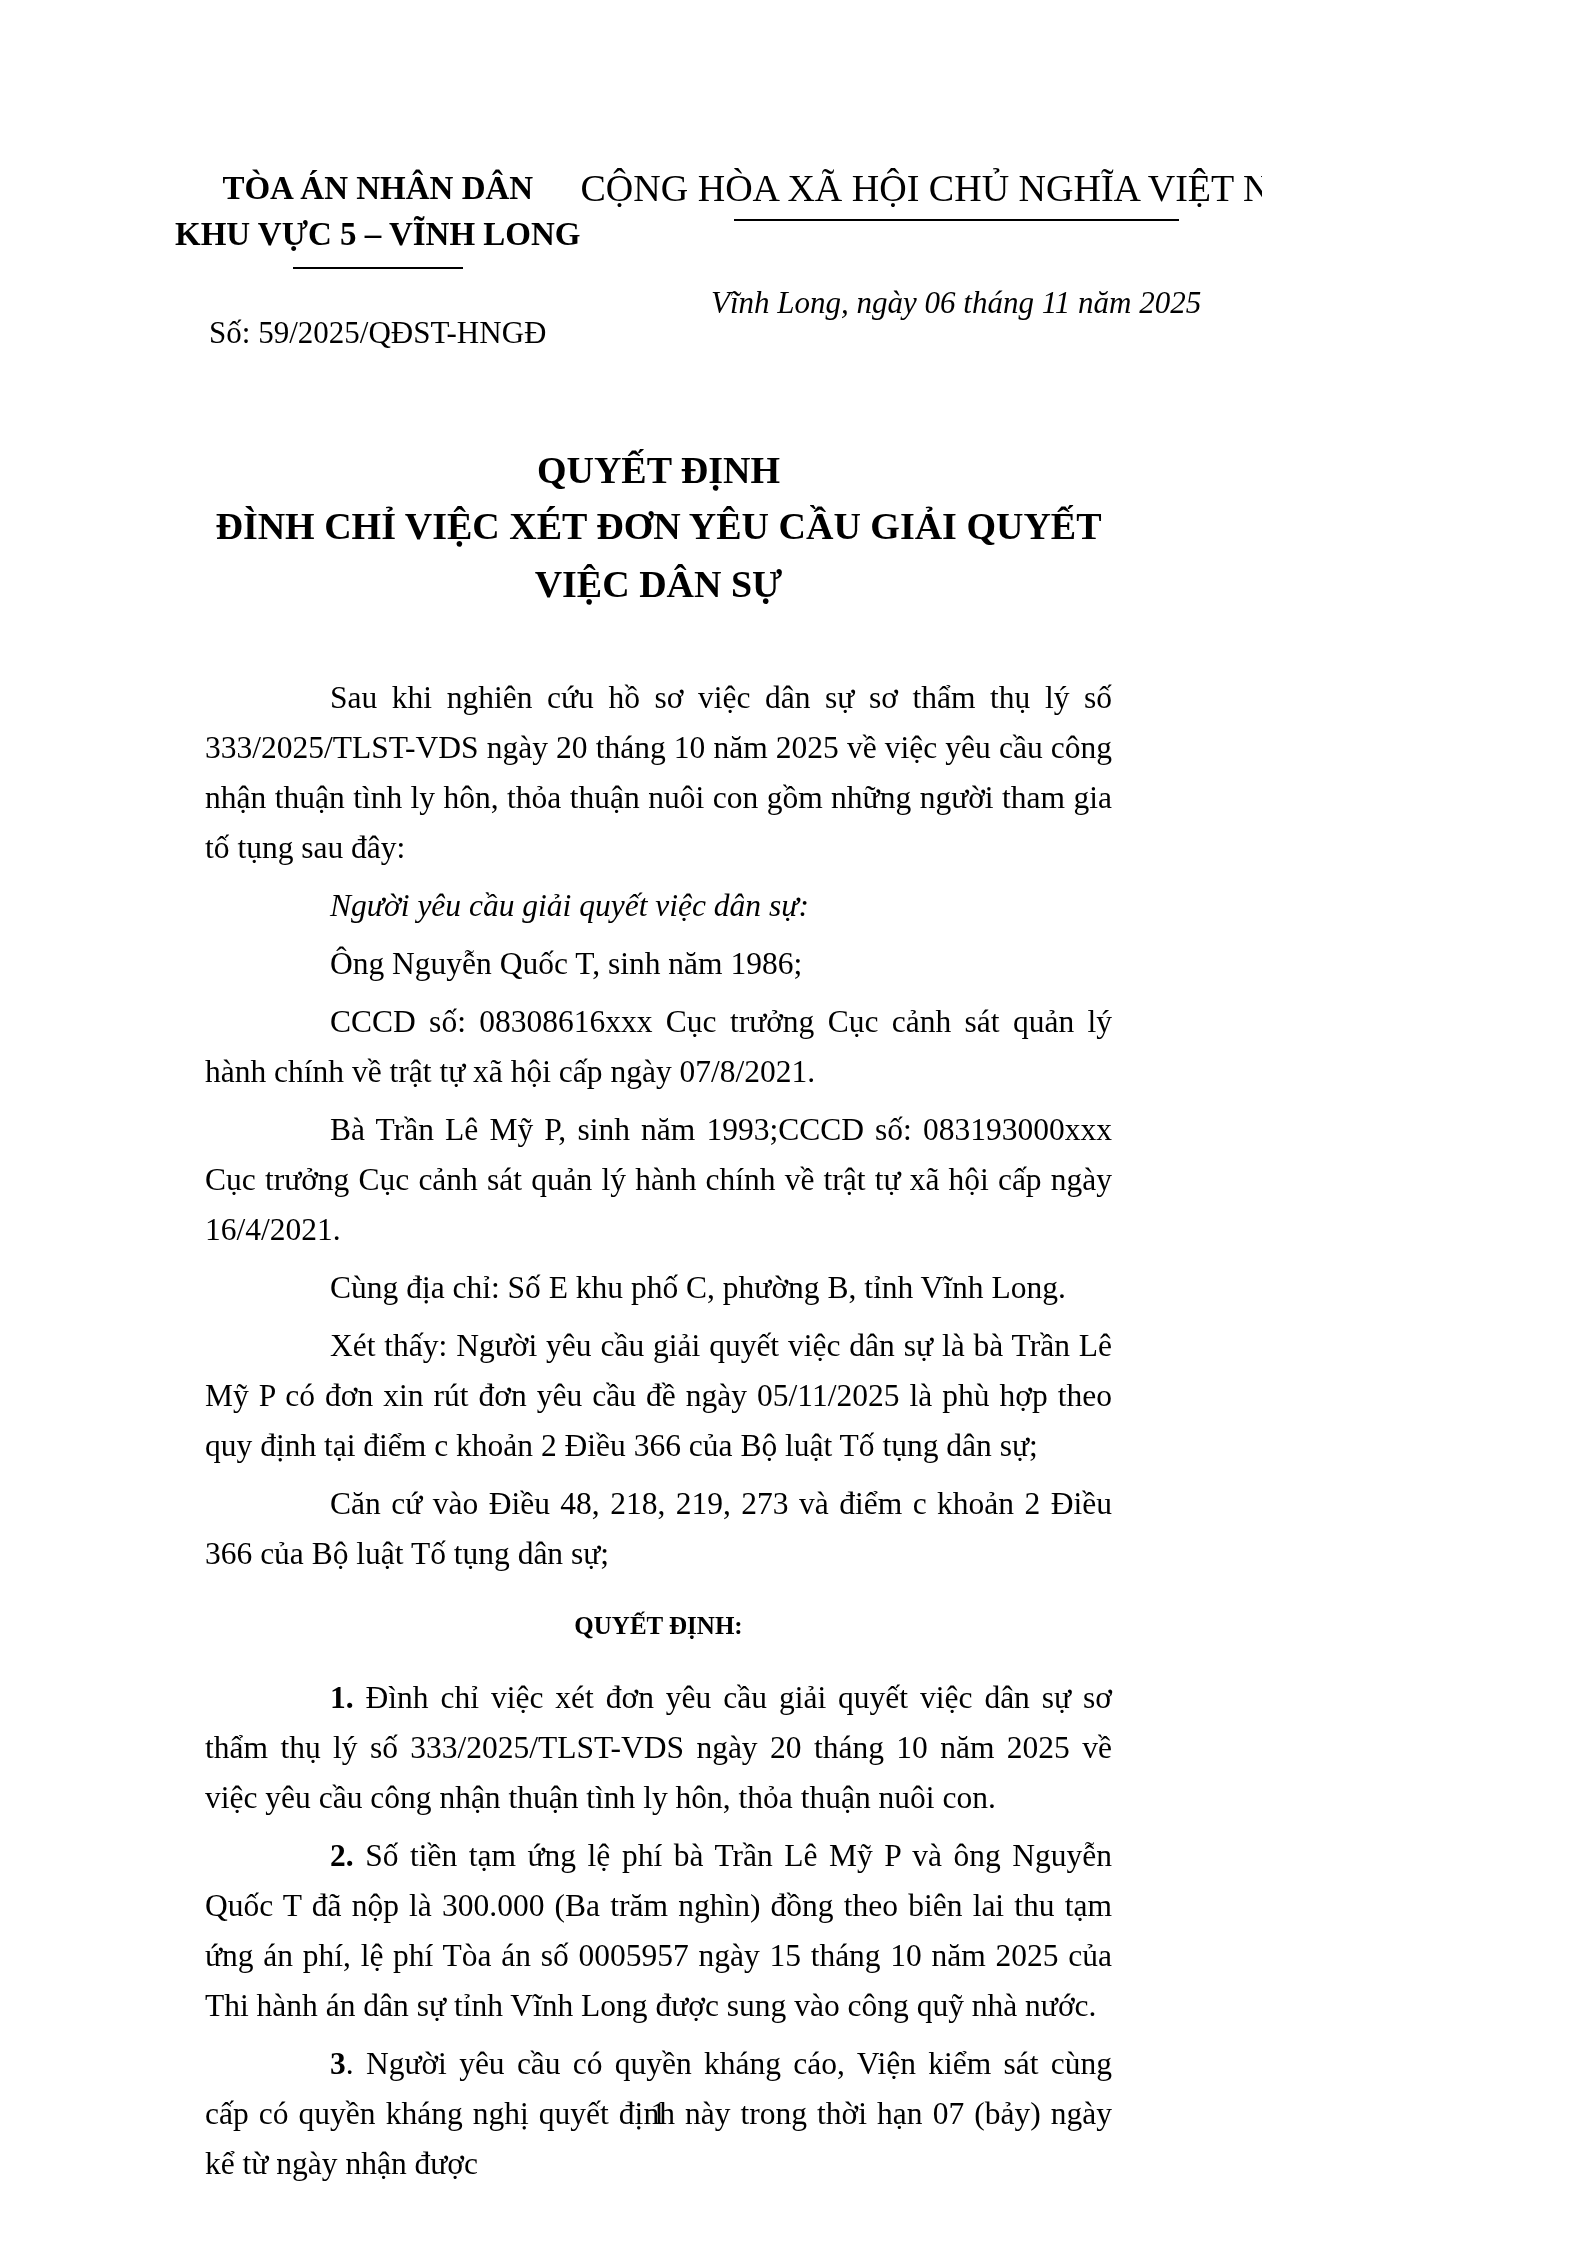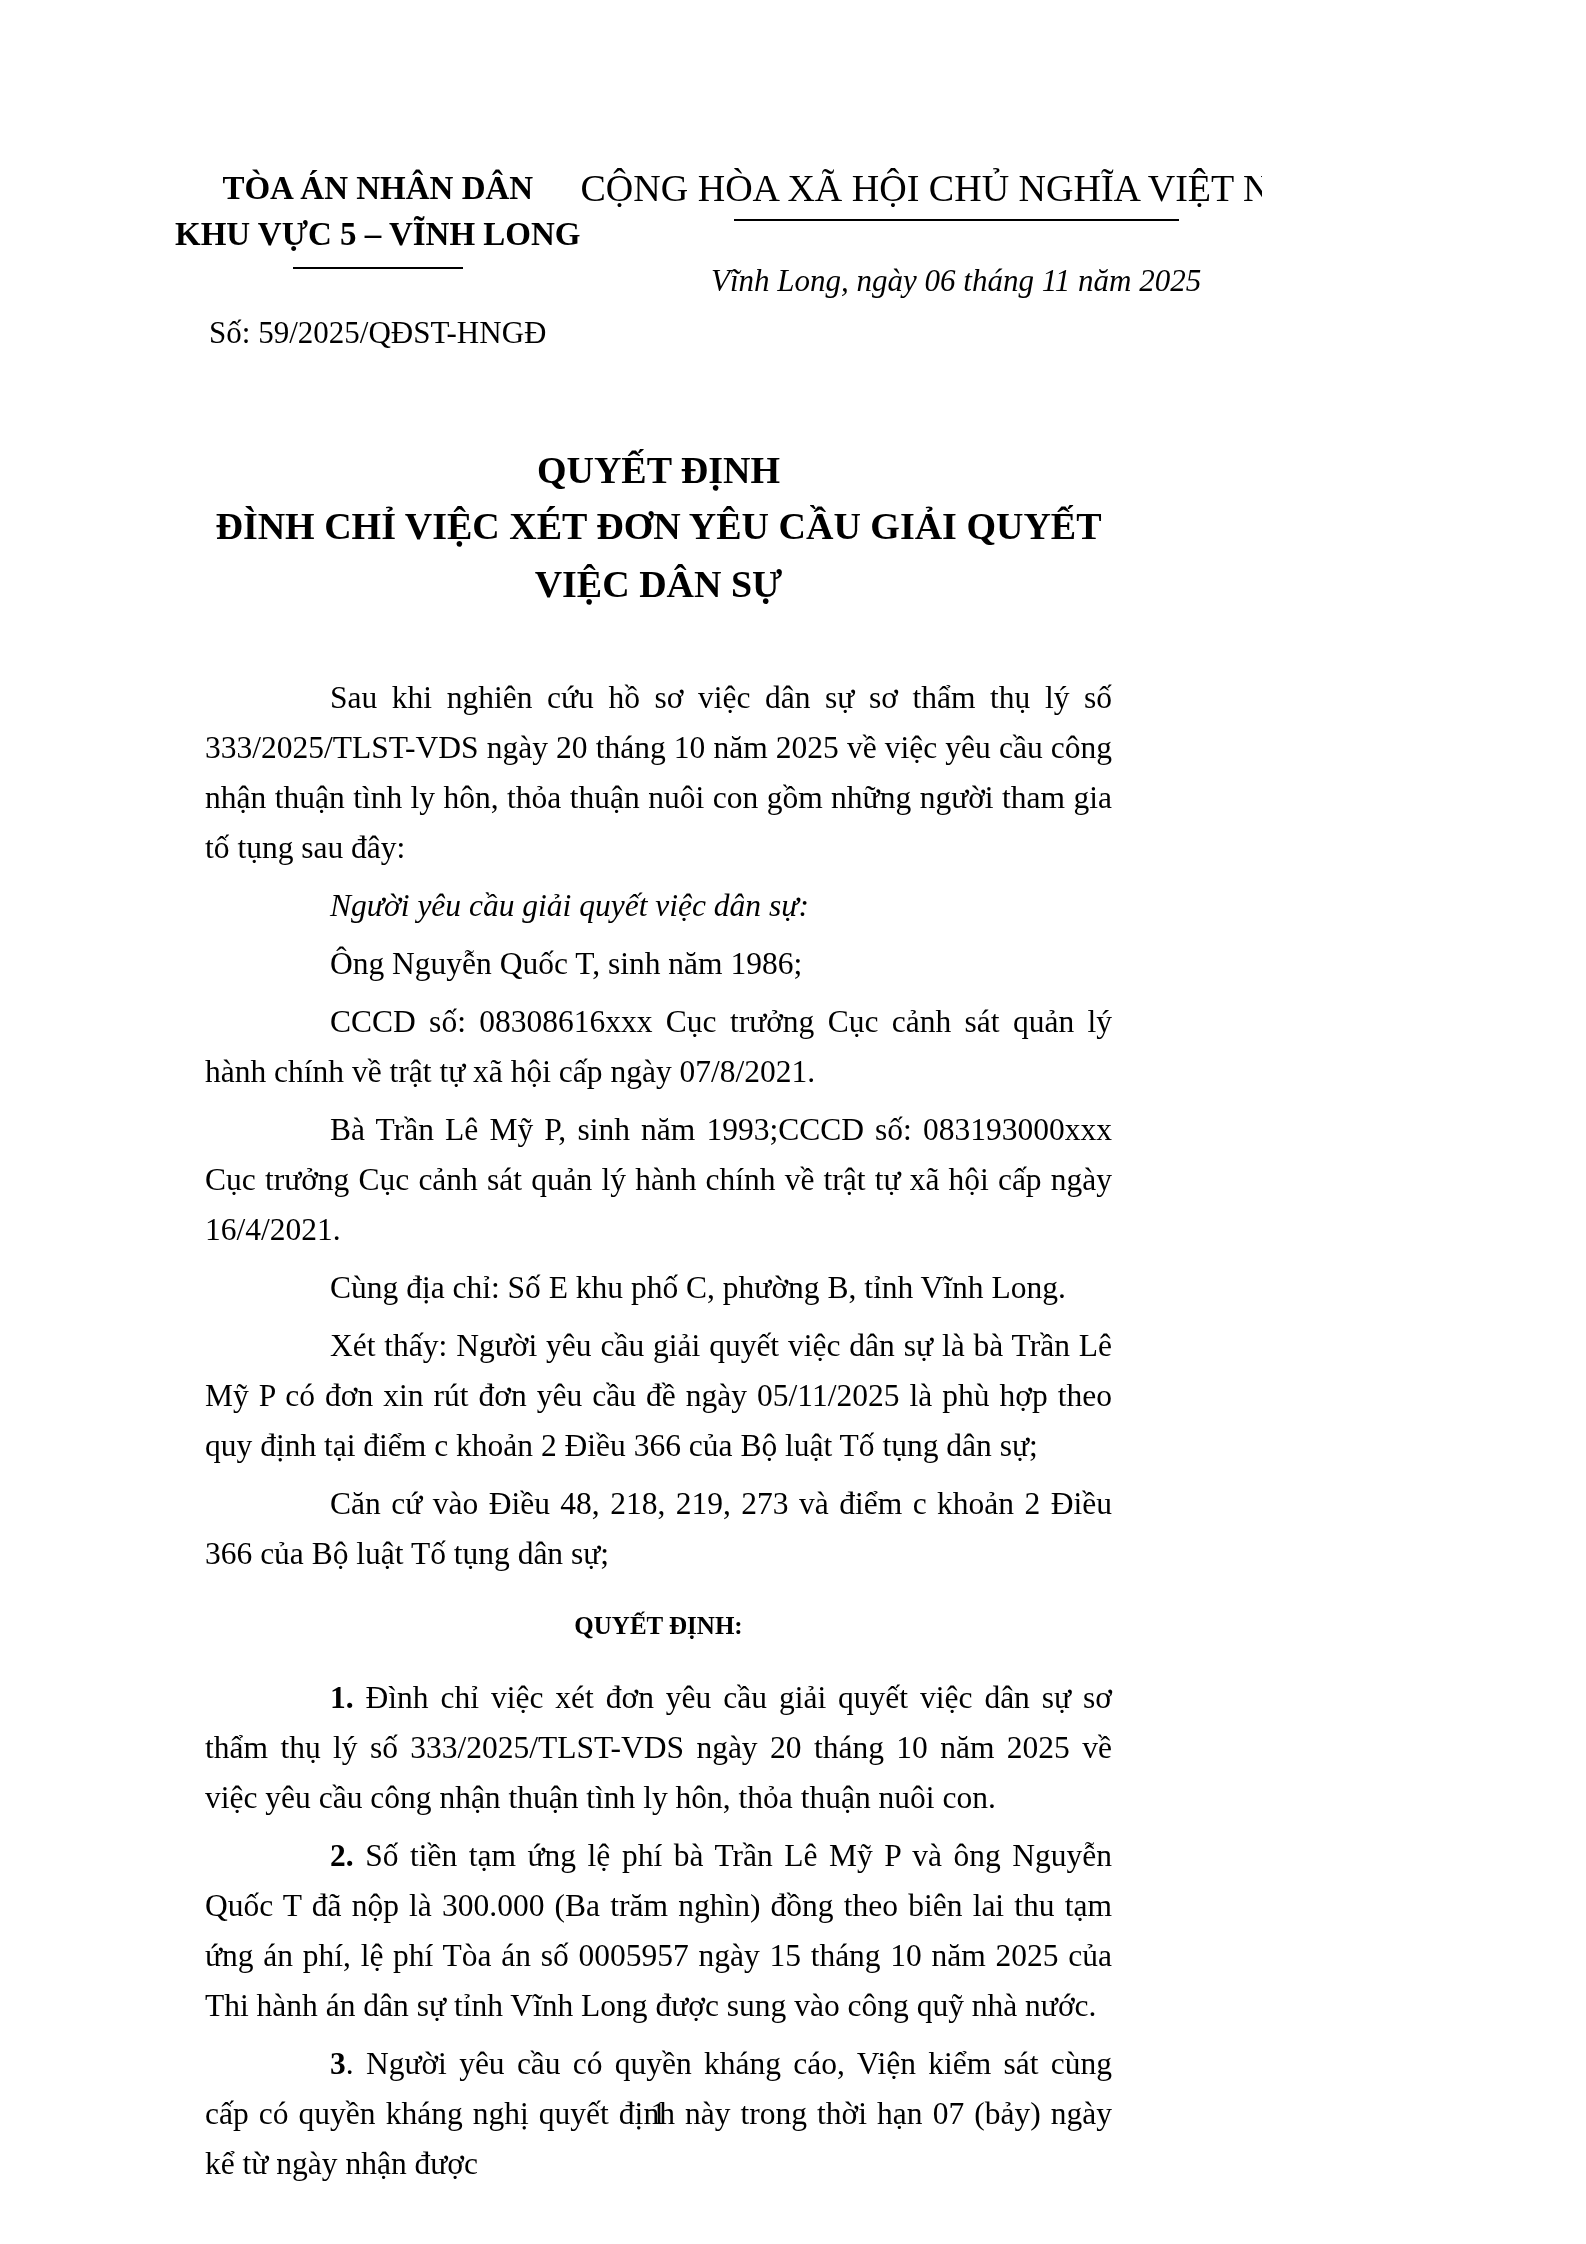--- a/index.html
+++ b/index.html
@@ -62,21 +62,21 @@
   }
   .right-rule {
     width: 445px;
     border: none;
     border-top: 2px solid #000;
     margin: 8px auto 0 auto;
   }
   .date-line {
     font-style: italic;
     font-size: 31px;
-    margin-top: 42px;
+    margin-top: 64px;
     white-space: nowrap;
   }
   
   .title-block {
     margin: 92px 150px 0 205px;
     text-align: center;
   }
   .title-line1 {
     font-weight: bold;
     font-size: 38px;

